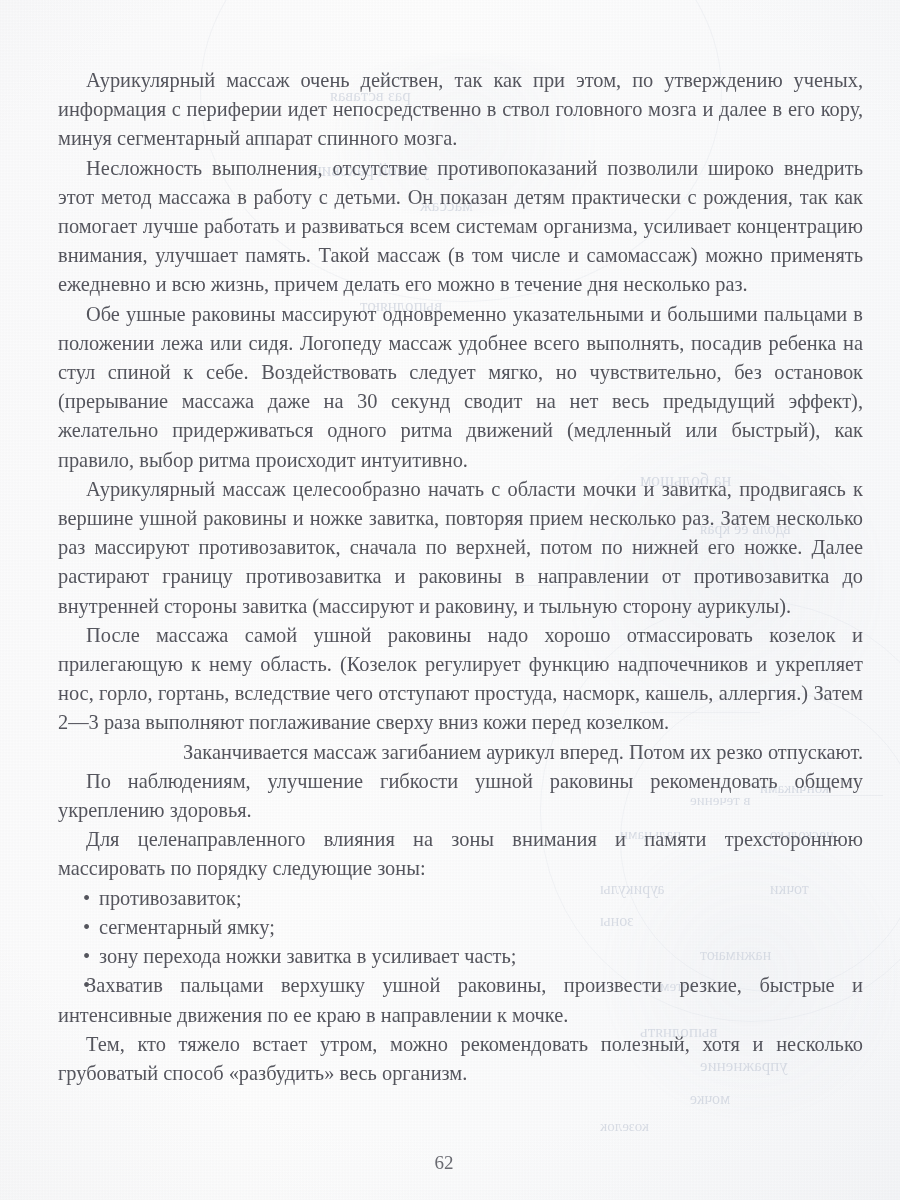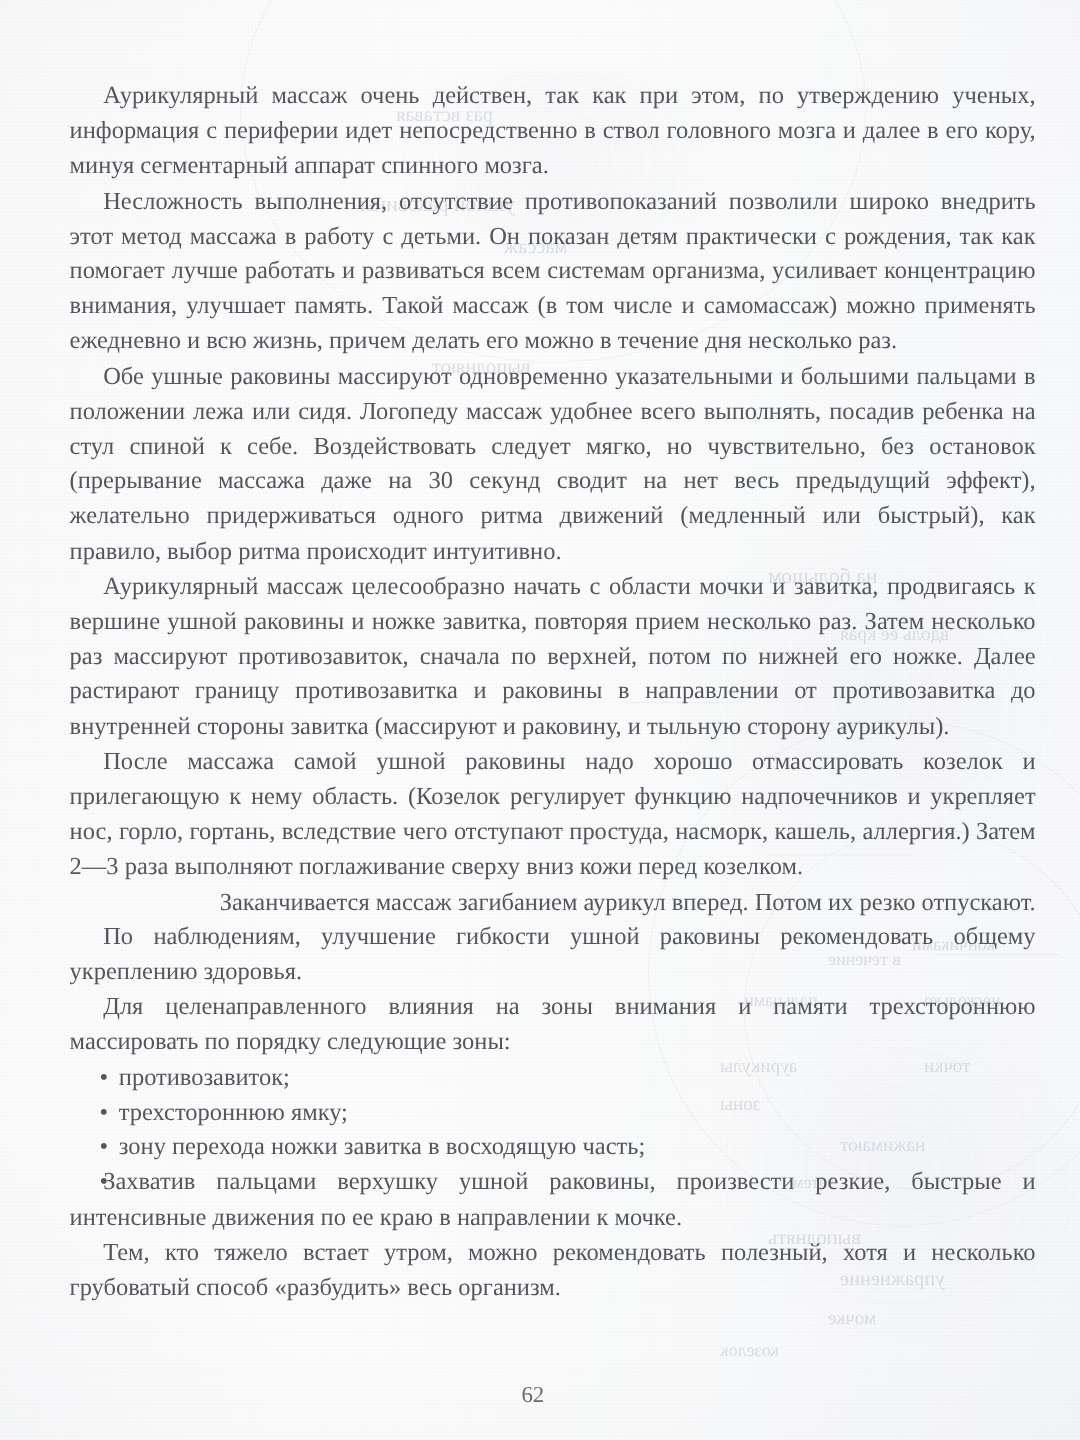--- a/index.html
+++ b/index.html
@@ -176,24 +176,24 @@
     <p>После массажа самой ушной раковины надо хорошо отмассировать козелок и прилегающую к нему область. (Козелок регулирует функцию надпочечников и укрепляет нос, горло, гортань, вследствие чего отступают простуда, насморк, кашель, аллергия.) Затем 2—3 раза выполняют поглаживание сверху вниз кожи перед козелком.</p>
     <p class="noj">Заканчивается массаж загибанием аурикул вперед. Потом их резко отпускают.</p>
     <p>По наблюдениям, улучшение гибкости ушной раковины рекомендовать общему укреплению здоровья.</p>
     <p>Для целенаправленного влияния на зоны внимания и памяти трехстороннюю массировать по порядку следующие зоны:</p>
 
     <ul class="bullet-list">
       <li>
         <span class="bullet-dot">•</span><span>противозавиток;</span>
       </li>
       <li>
-        <span class="bullet-dot">•</span><span>трехстороннюю ямку;</span>
-      </li>
-      <li>
-        <span class="bullet-dot">•</span><span>зону перехода ножки завитка в восходящую часть;</span>
+        <span class="bullet-dot">•</span><span>сегментарный ямку;</span>
+      </li>
+      <li>
+        <span class="bullet-dot">•</span><span>зону перехода ножки завитка в усиливает часть;</span>
       </li>
       <li>
         <span class="bullet-dot">•</span>
       </li>
     </ul>
 
     <p>Захватив пальцами верхушку ушной раковины, произвести резкие, быстрые и интенсивные движения по ее краю в направлении к мочке.</p>
     <p>Тем, кто тяжело встает утром, можно рекомендовать полезный, хотя и несколько грубоватый способ «разбудить» весь организм.</p>
 
   </div>

